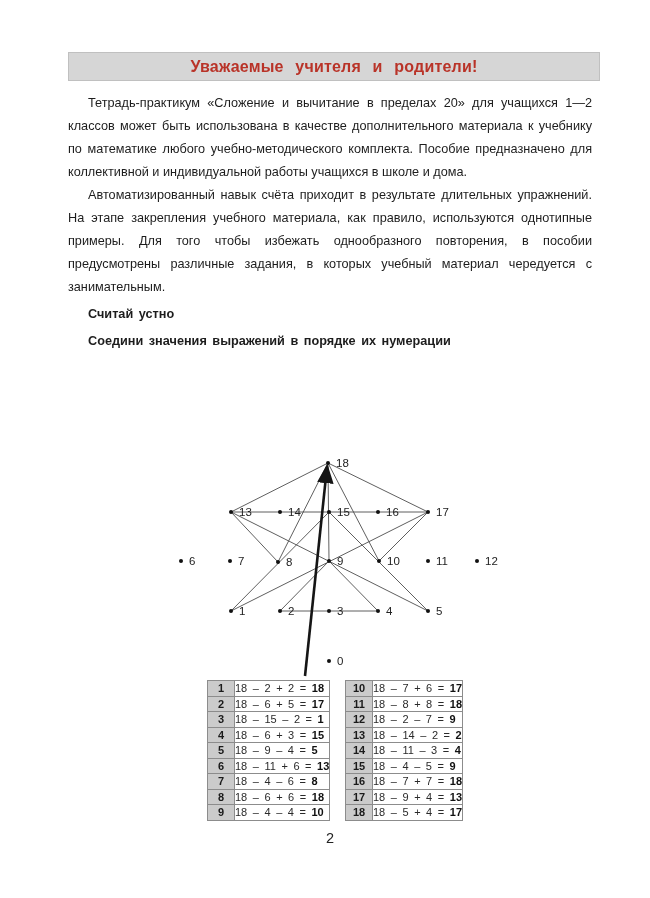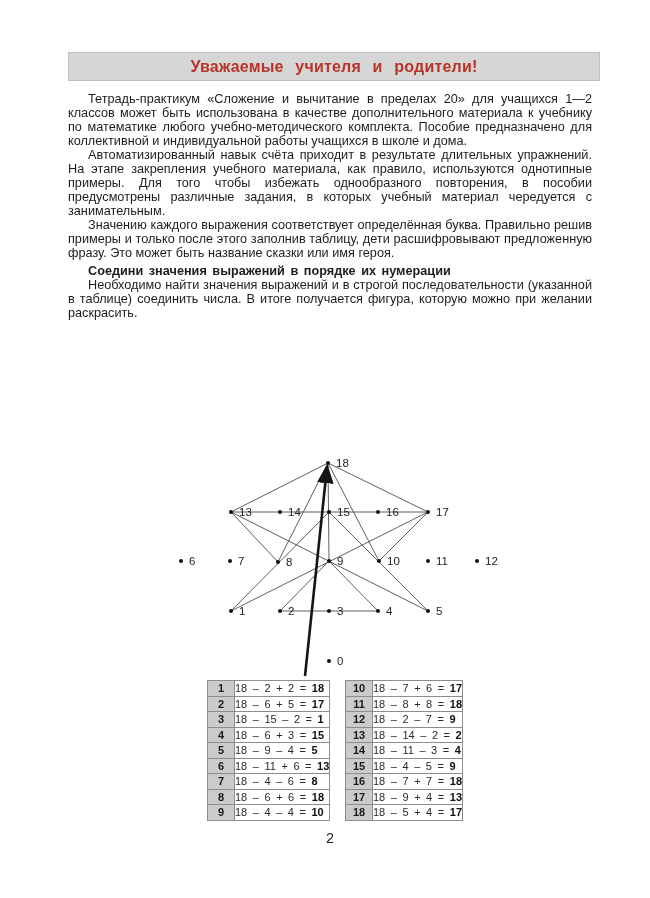--- a/index.html
+++ b/index.html
@@ -10,21 +10,21 @@
   .header-bar {
     position:absolute; left:68px; top:52px; width:532px; height:29px;
     background:#d6d6d6; border:1px solid #c0c0c0; box-sizing:border-box;
     display:flex; align-items:center; justify-content:center;
   }
   .header-title {
     font-weight:bold; font-size:16px; letter-spacing:0.2px; word-spacing:7px;
   }
   .text-col {
     position:absolute; left:68px; top:92px; width:524px;
-    font-size:12.7px; line-height:14px; text-align:justify; color:#1d1d1d;
+    font-size:12.7px; line-height:23px; text-align:justify; color:#1d1d1d;
   }
   .text-col .p { text-indent:20px; margin:0; }
   .text-col .h { font-weight:bold; text-indent:20px; margin:4px 0 0 0; word-spacing:2px; }
   .lead { font-weight:bold; }
   .diagram-wrap { position:absolute; left:0; top:450px; width:650px; height:235px; }
   .diagram-wrap svg { display:block; }
   .dot-label { font-family:"Liberation Sans", sans-serif; font-size:11.5px; fill:#222222; }
   .tables-wrap { position:absolute; left:0; top:680px; width:650px; }
   table.xtable {
     position:absolute; top:0; border-collapse:collapse;
@@ -54,23 +54,22 @@
 
 <div class="page">
 
   <div class="header-bar" style="background: rgb(214, 214, 214);">
     <span class="header-title" style="color: rgb(185, 51, 40);">Уважаемые учителя и родители!</span>
   </div>
 
   <div class="text-col">
       <div class="p">Тетрадь-практикум «Сложение и вычитание в пределах 20» для учащихся 1—2 классов может быть использована в качестве дополнительного материала к учебнику по математике любого учебно-методического комплекта. Пособие предназначено для коллективной и индивидуальной работы учащихся в школе и дома.</div>
       <div class="p">Автоматизированный навык счёта приходит в результате длительных упражнений. На этапе закрепления учебного материала, как правило, используются однотипные примеры. Для того чтобы избежать однообразного повторения, в пособии предусмотрены различные задания, в которых учебный материал чередуется с занимательным.</div>
-      <div class="p">Значению каждого выражения соответствует определённая буква. Правильно решив примеры и только после этого заполнив таблицу, дети расшифровывают предложенную фразу. Это может быть название сказки или имя героя.</div>
+      <div class="h">Считай устно</div>
       <div class="h">Соедини значения выражений в порядке их нумерации</div>
-      <div class="p">Необходимо найти значения выражений и в строгой последовательности (указанной в таблице) соединить числа. В итоге получается фигура, которую можно при желании раскрасить.</div>
     </div>
 
   <div class="diagram-wrap">
     <svg id="diagram-svg" width="650" height="235" viewBox="0 0 650 235">
       <defs>
         <marker id="ah" orient="auto" markerWidth="9" markerHeight="8" refX="6.2" refY="3.2">
           <path d="M0,0 L7.5,3.2 L0,6.4 z" fill="#151515"></path>
         </marker>
       </defs>
       <g id="g-edges">

